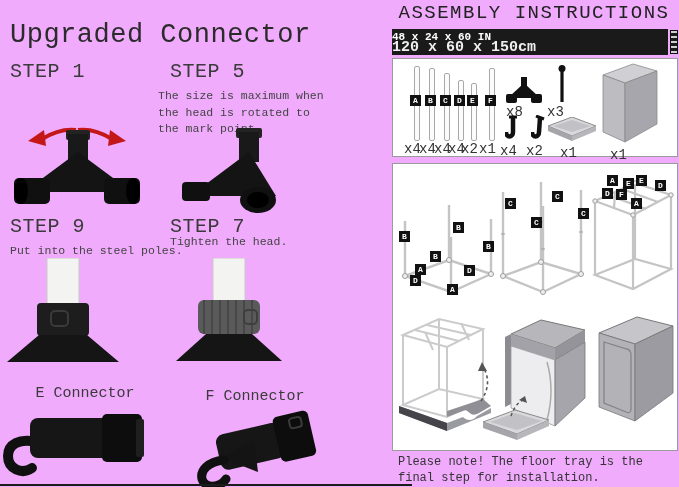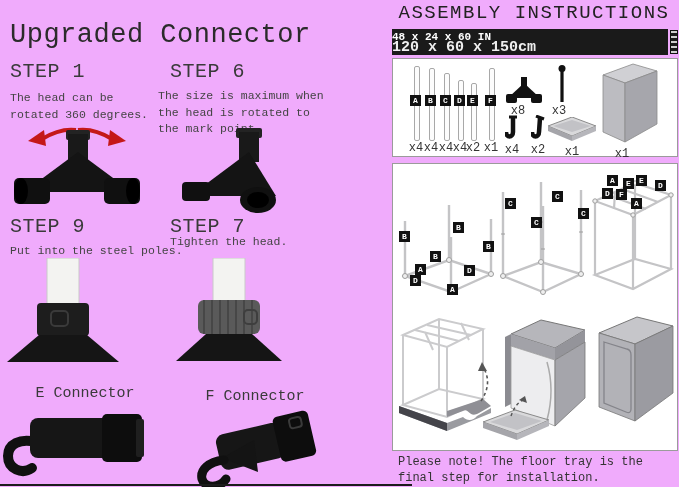--- a/index.html
+++ b/index.html
@@ -13,38 +13,36 @@
   .body-txt{font-size:11.5px;line-height:1.45;color:#444;}
   .conn-label{font-size:15px;color:#3a3a3a;}
   .banner{background:#1a1a1a;color:#fff;text-align:left;padding-top:2px;}
   .banner .l1{font-size:11px;font-weight:bold;line-height:12px;}
   .banner .l2{font-size:15px;font-weight:bold;line-height:10px;color:#eee;}
   .side-tag{width:6px;height:22px;border:1px solid #111;
             background:repeating-linear-gradient(180deg,#cfcfcf 0 2px,#1a1a1a 2px 5px);}
   .box{border:1px solid #9b9b9b;background:#fff;}
   .tag{position:absolute;width:11px;height:11px;background:#111;color:#fff;
        font-size:8px;font-weight:bold;line-height:11px;text-align:center;}
-  .qty{position:absolute;font-size:12px;color:#333;width:24px;text-align:center;}
+  .qty{position:absolute;font-size:14px;color:#333;width:24px;text-align:left;}
   .pole{position:absolute;width:4px;background:#fcfcfc;border:1px solid #a8a8a8;border-radius:2px;}
   .note{font-size:12px;line-height:1.35;color:#333;}
   .bottom-line{background:#1c1c1c;}
   svg{display:block;}
 </style>
 </head>
 <body>
 
 <div class="page">
 
   <div class="abs h1" style="left:10px;top:20px;">Upgraded Connector</div>
 
   <div class="abs step-label" style="left:10px;top:60px;">STEP 1</div>
-  <div class="abs step-label" style="left:170px;top:60px;">STEP 6</div>
-
-  <div class="abs body-txt multiline" style="left:10px;top:90px;">The head can be
-rotated 360 degrees.</div>
+  <div class="abs step-label" style="left:170px;top:60px;">STEP 5</div>
+
   <div class="abs body-txt multiline" style="left:158px;top:88px;">The size is maximum when
 the head is rotated to
 the mark point.</div>
 
   <svg class="abs" style="left:12px;top:124px;" width="130" height="94" viewBox="0 0 130 94">
     <path d="M30,15 Q48,4 64,6" stroke="#c41818" stroke-width="4" fill="none"></path>
     <path d="M34,22 L16,17 L32,6 Z" fill="#c41818"></path>
     <path d="M100,15 Q82,4 66,6" stroke="#c41818" stroke-width="4" fill="none"></path>
     <path d="M96,22 L114,17 L98,6 Z" fill="#c41818"></path>
     <rect x="54" y="6" width="24" height="10" rx="2" fill="#232323"></rect>

